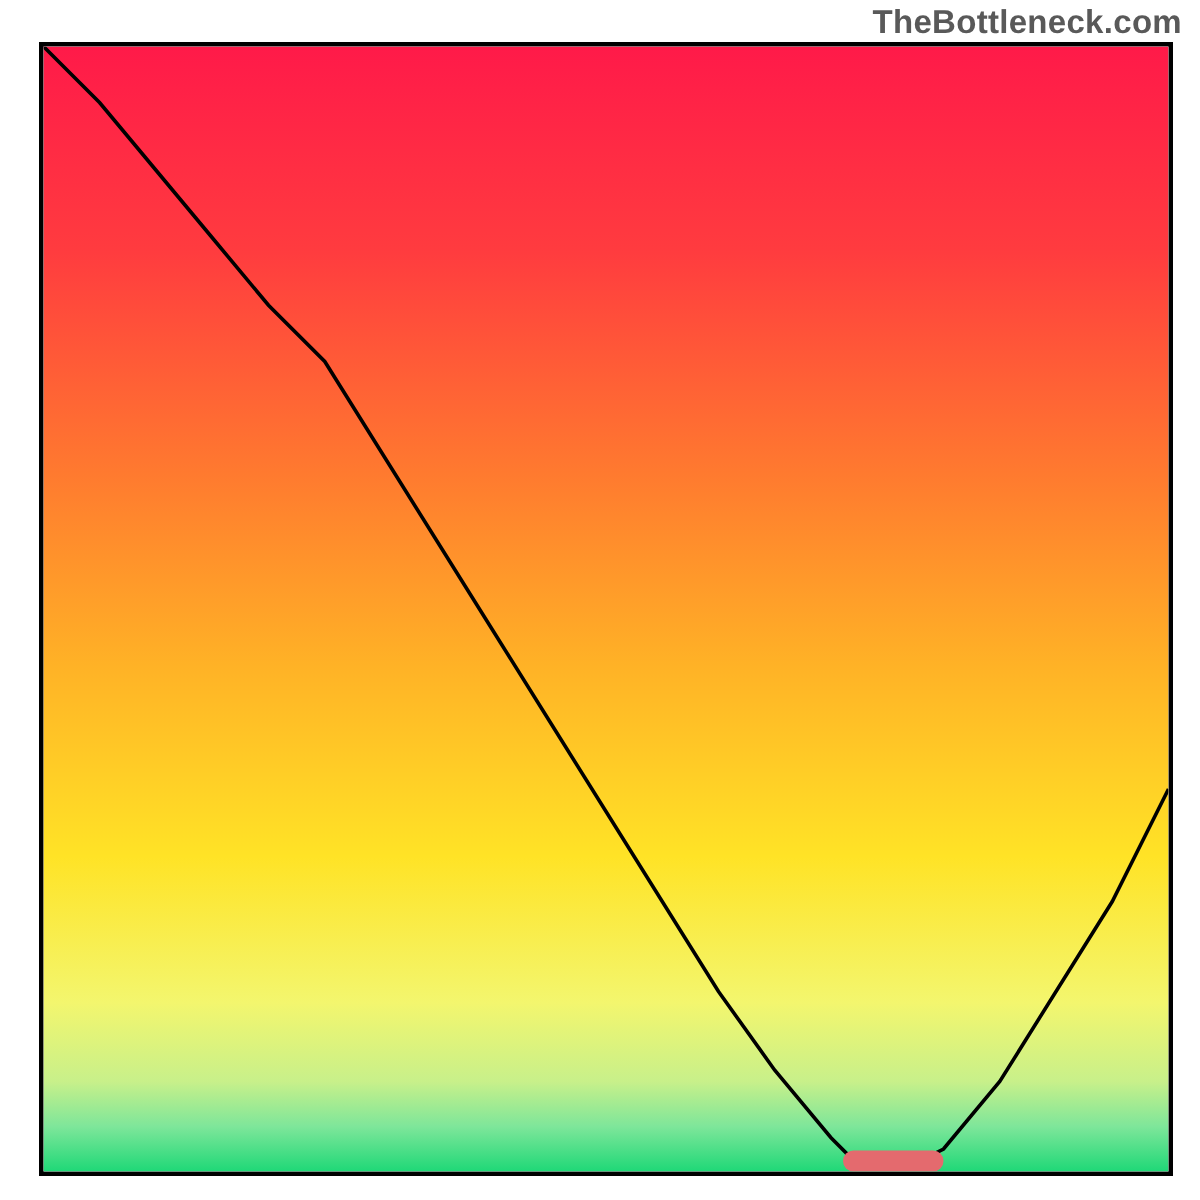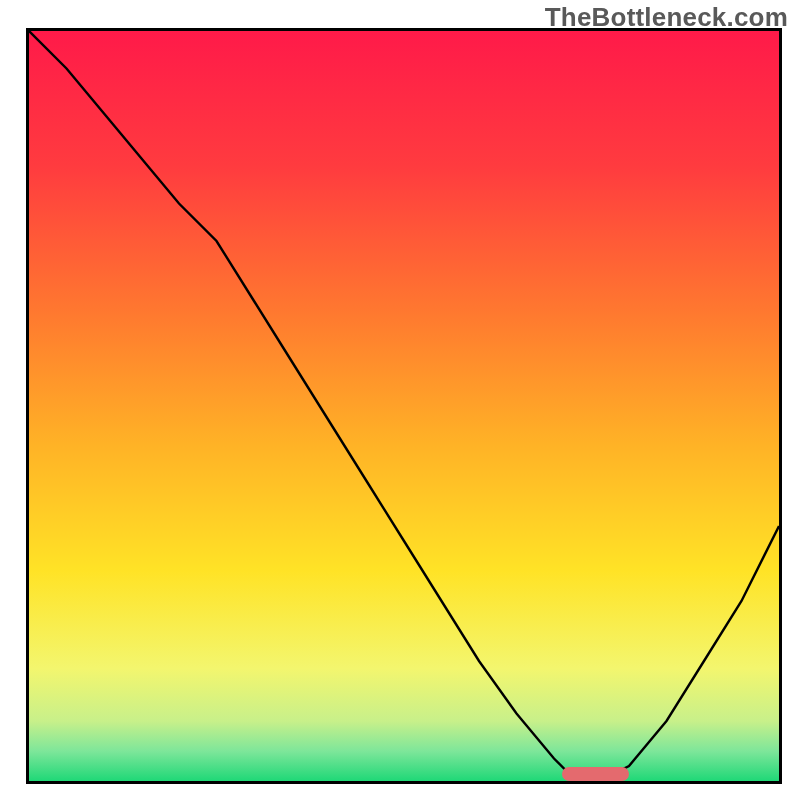--- a/index.html
+++ b/index.html
@@ -14,21 +14,21 @@
   .chart-wrap {
     position: relative;
     width: 800px;
     height: 800px;
   }
   .watermark {
     position: absolute;
     top: 2px;
     right: 12px;
     color: #595959;
-    font-size: 26px;
+    font-size: 22px;
     font-weight: 600;
     letter-spacing: 0.2px;
     z-index: 10;
   }
   .plot {
     position: absolute;
     border: 3px solid #000;
     box-sizing: border-box;
     overflow: hidden;
   }

